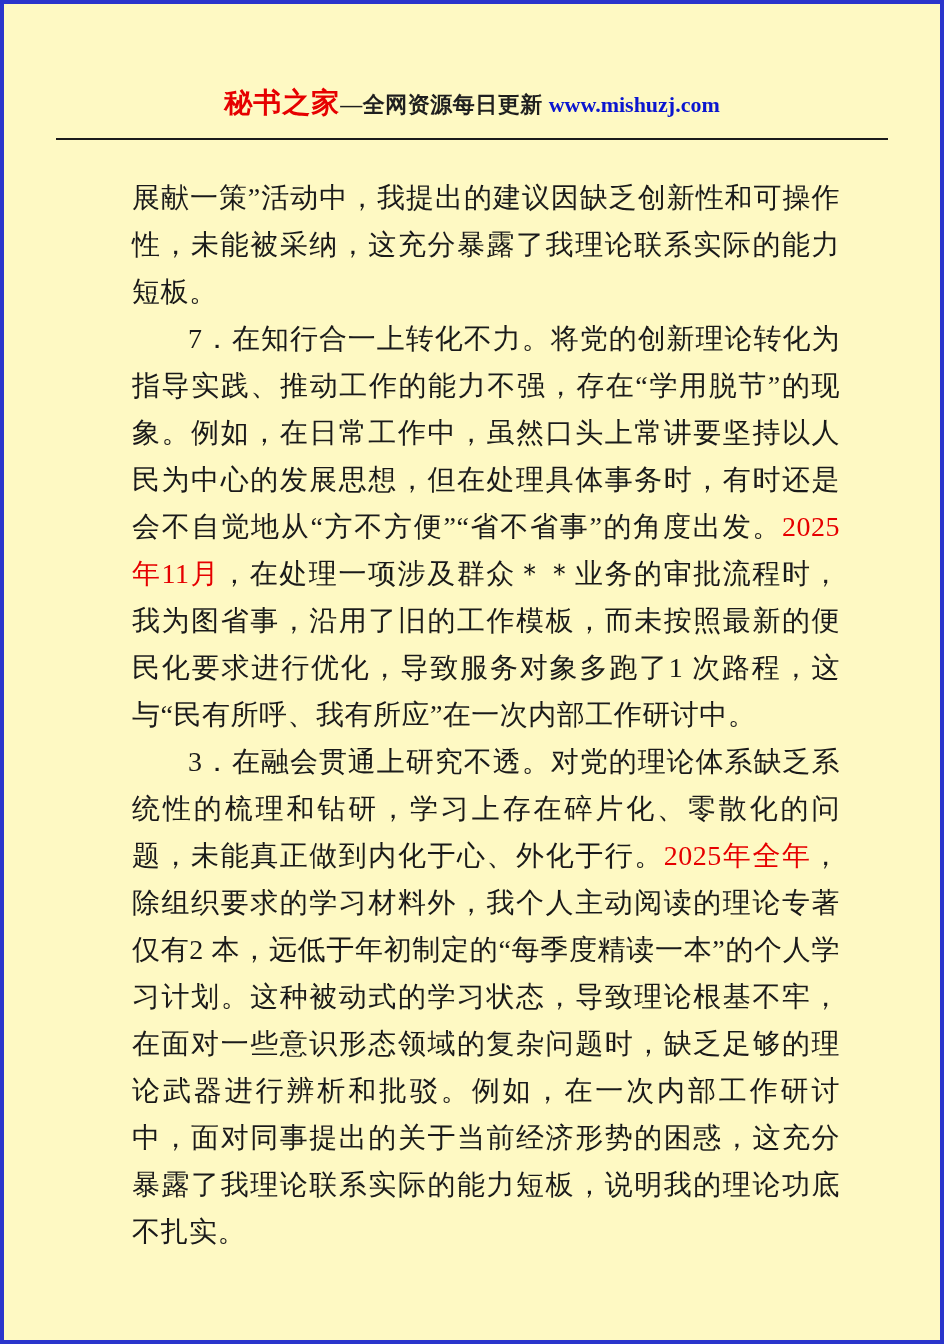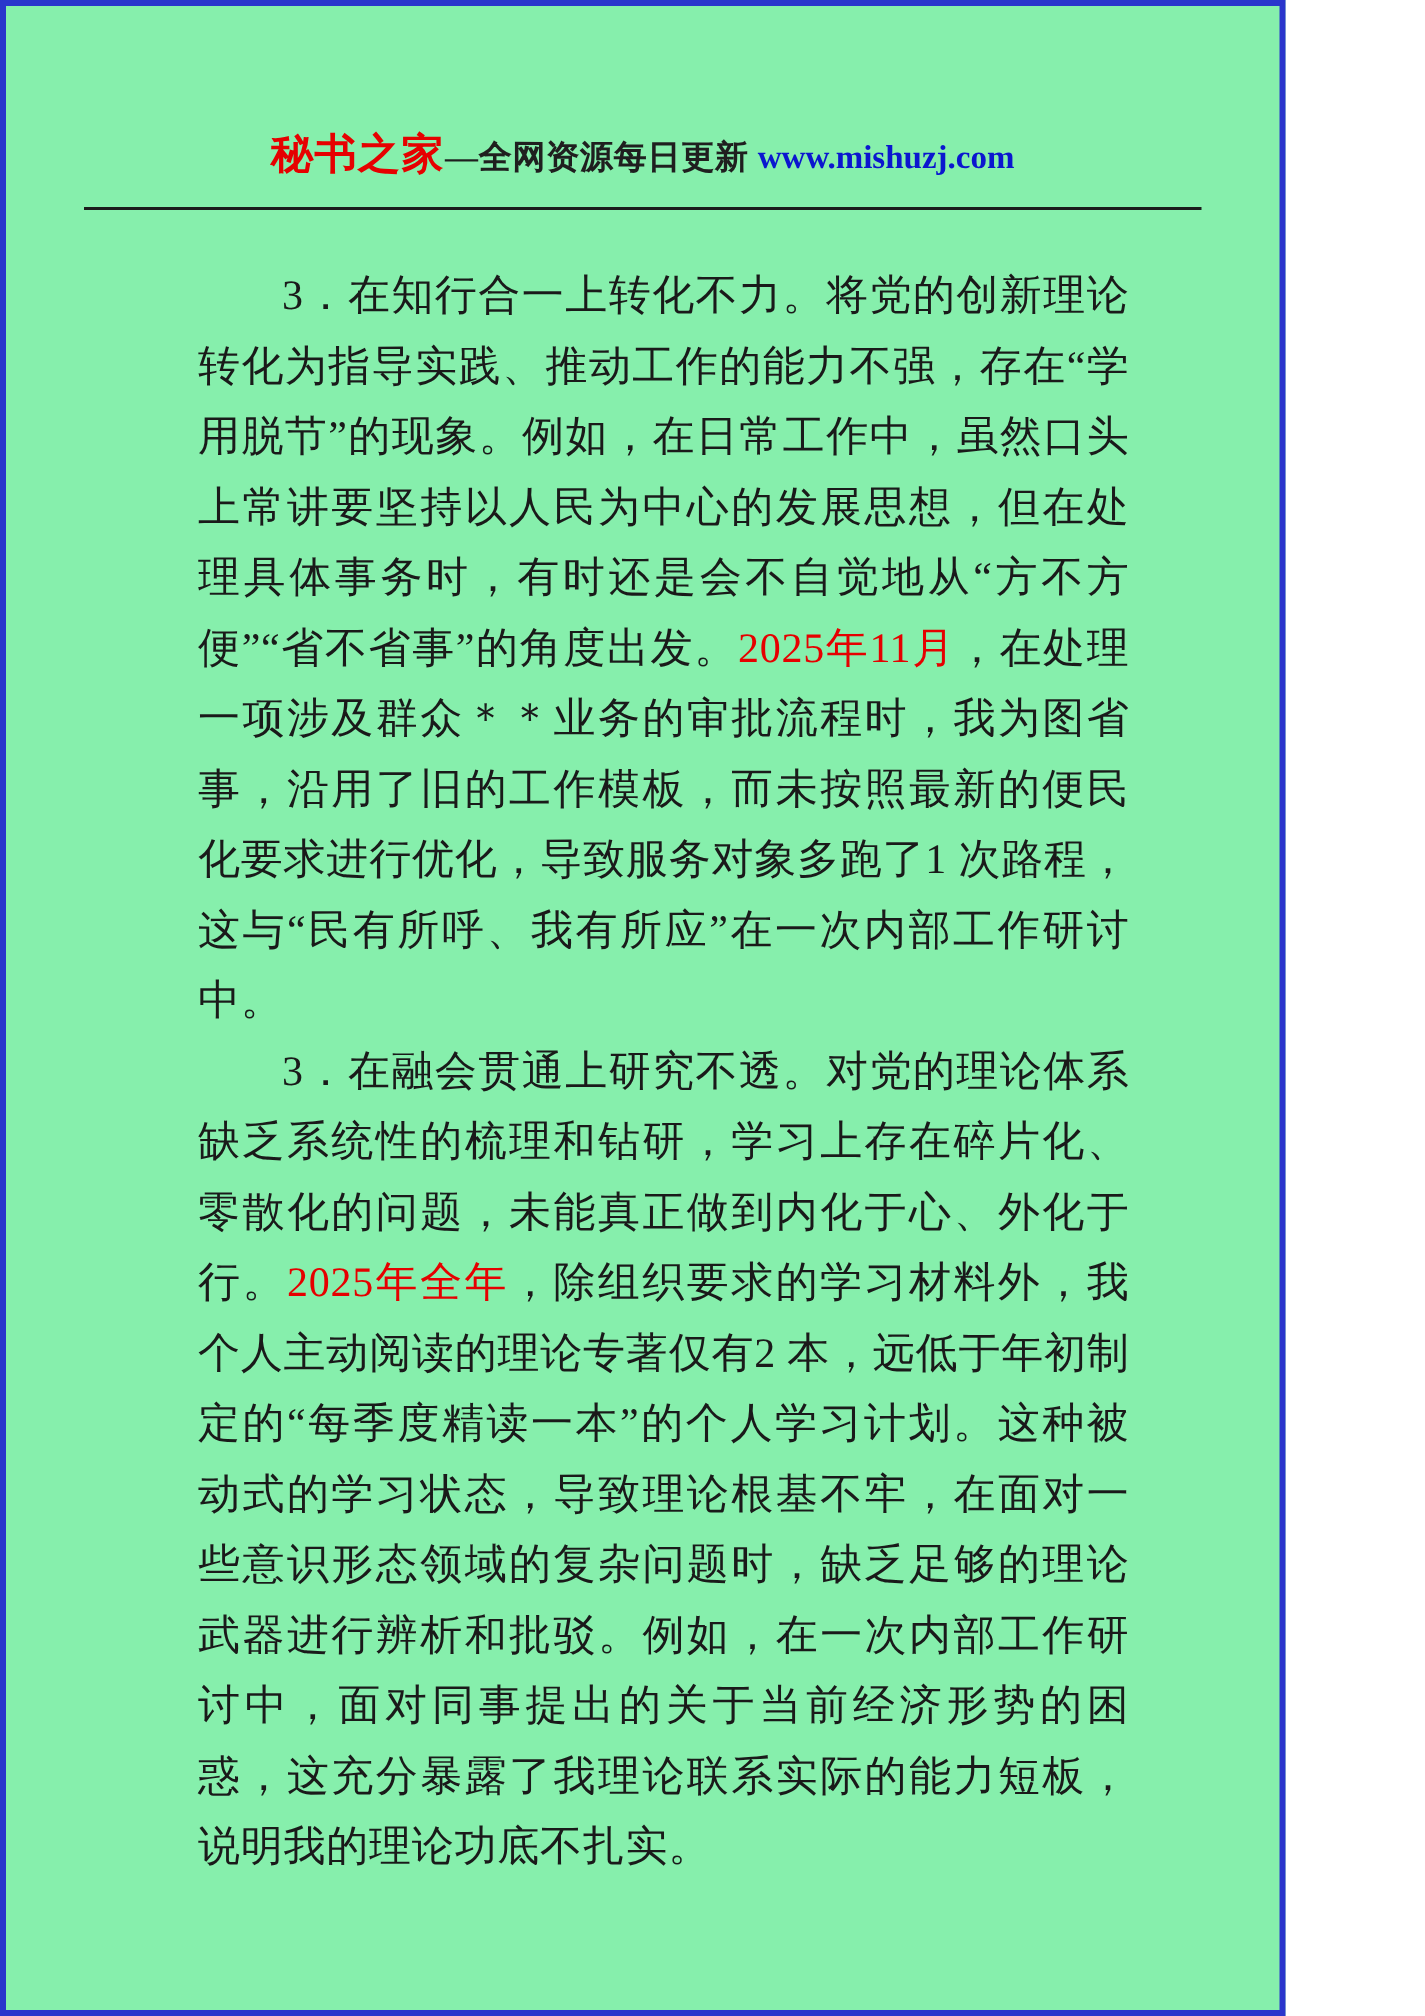--- a/index.html
+++ b/index.html
@@ -3,23 +3,23 @@
 <meta charset="utf-8">
 <style>
   html,body{margin:0;padding:0;background:#ffffff;}
   body{
     width:950px;height:1344px;
     font-family:"Liberation Serif","DejaVu Serif",serif;
     -webkit-font-smoothing:antialiased;
   }
   .page{
     box-sizing:border-box;
-    width:857px;height:1344px;
+    width:944px;height:1344px;
     border:4px solid #2a35cc;
-    background:#86efac;
+    background:#fef9c3;
     overflow:hidden;
     position:relative;
   }
   .doc-header{
     text-align:center;
     margin-top:80px;
     white-space:nowrap;
   }
   .brand{
     color:#e60000;
@@ -68,20 +68,21 @@
 <div class="page">
 
   <header class="doc-header">
     <span class="brand">秘书之家</span><span class="tagline">—全网资源每日更新 </span><a class="url">www.mishuzj.com</a>
   </header>
 
   <div class="header-rule"></div>
 
   <main class="doc-body">
 
+    <p class="para no-indent"><span>展献一策”活动中，我提出的建议因缺乏创新性和可操作性，未能被采纳，这充分暴露了我理论联系实际的能力短板。</span></p>
 
-    <p class="para"><span>3．在知行合一上转化不力。将党的创新理论转化为指导实践、推动工作的能力不强，存在“学用脱节”的现象。例如，在日常工作中，虽然口头上常讲要坚持以人民为中心的发展思想，但在处理具体事务时，有时还是会不自觉地从“方不方便”“省不省事”的角度出发。</span><span class="highlight">2025年11月</span><span>，在处理一项涉及群众＊＊业务的审批流程时，我为图省事，沿用了旧的工作模板，而未按照最新的便民化要求进行优化，导致服务对象多跑了1 次路程，这与“民有所呼、我有所应”在一次内部工作研讨中。</span></p>
+    <p class="para"><span>7．在知行合一上转化不力。将党的创新理论转化为指导实践、推动工作的能力不强，存在“学用脱节”的现象。例如，在日常工作中，虽然口头上常讲要坚持以人民为中心的发展思想，但在处理具体事务时，有时还是会不自觉地从“方不方便”“省不省事”的角度出发。</span><span class="highlight">2025年11月</span><span>，在处理一项涉及群众＊＊业务的审批流程时，我为图省事，沿用了旧的工作模板，而未按照最新的便民化要求进行优化，导致服务对象多跑了1 次路程，这与“民有所呼、我有所应”在一次内部工作研讨中。</span></p>
 
     <p class="para"><span>3．在融会贯通上研究不透。对党的理论体系缺乏系统性的梳理和钻研，学习上存在碎片化、零散化的问题，未能真正做到内化于心、外化于行。</span><span class="highlight">2025年全年</span><span>，除组织要求的学习材料外，我个人主动阅读的理论专著仅有2 本，远低于年初制定的“每季度精读一本”的个人学习计划。这种被动式的学习状态，导致理论根基不牢，在面对一些意识形态领域的复杂问题时，缺乏足够的理论武器进行辨析和批驳。例如，在一次内部工作研讨中，面对同事提出的关于当前经济形势的困惑，这充分暴露了我理论联系实际的能力短板，说明我的理论功底不扎实。</span></p>
 
   </main>
 
 </div>
 
 </body></html>

